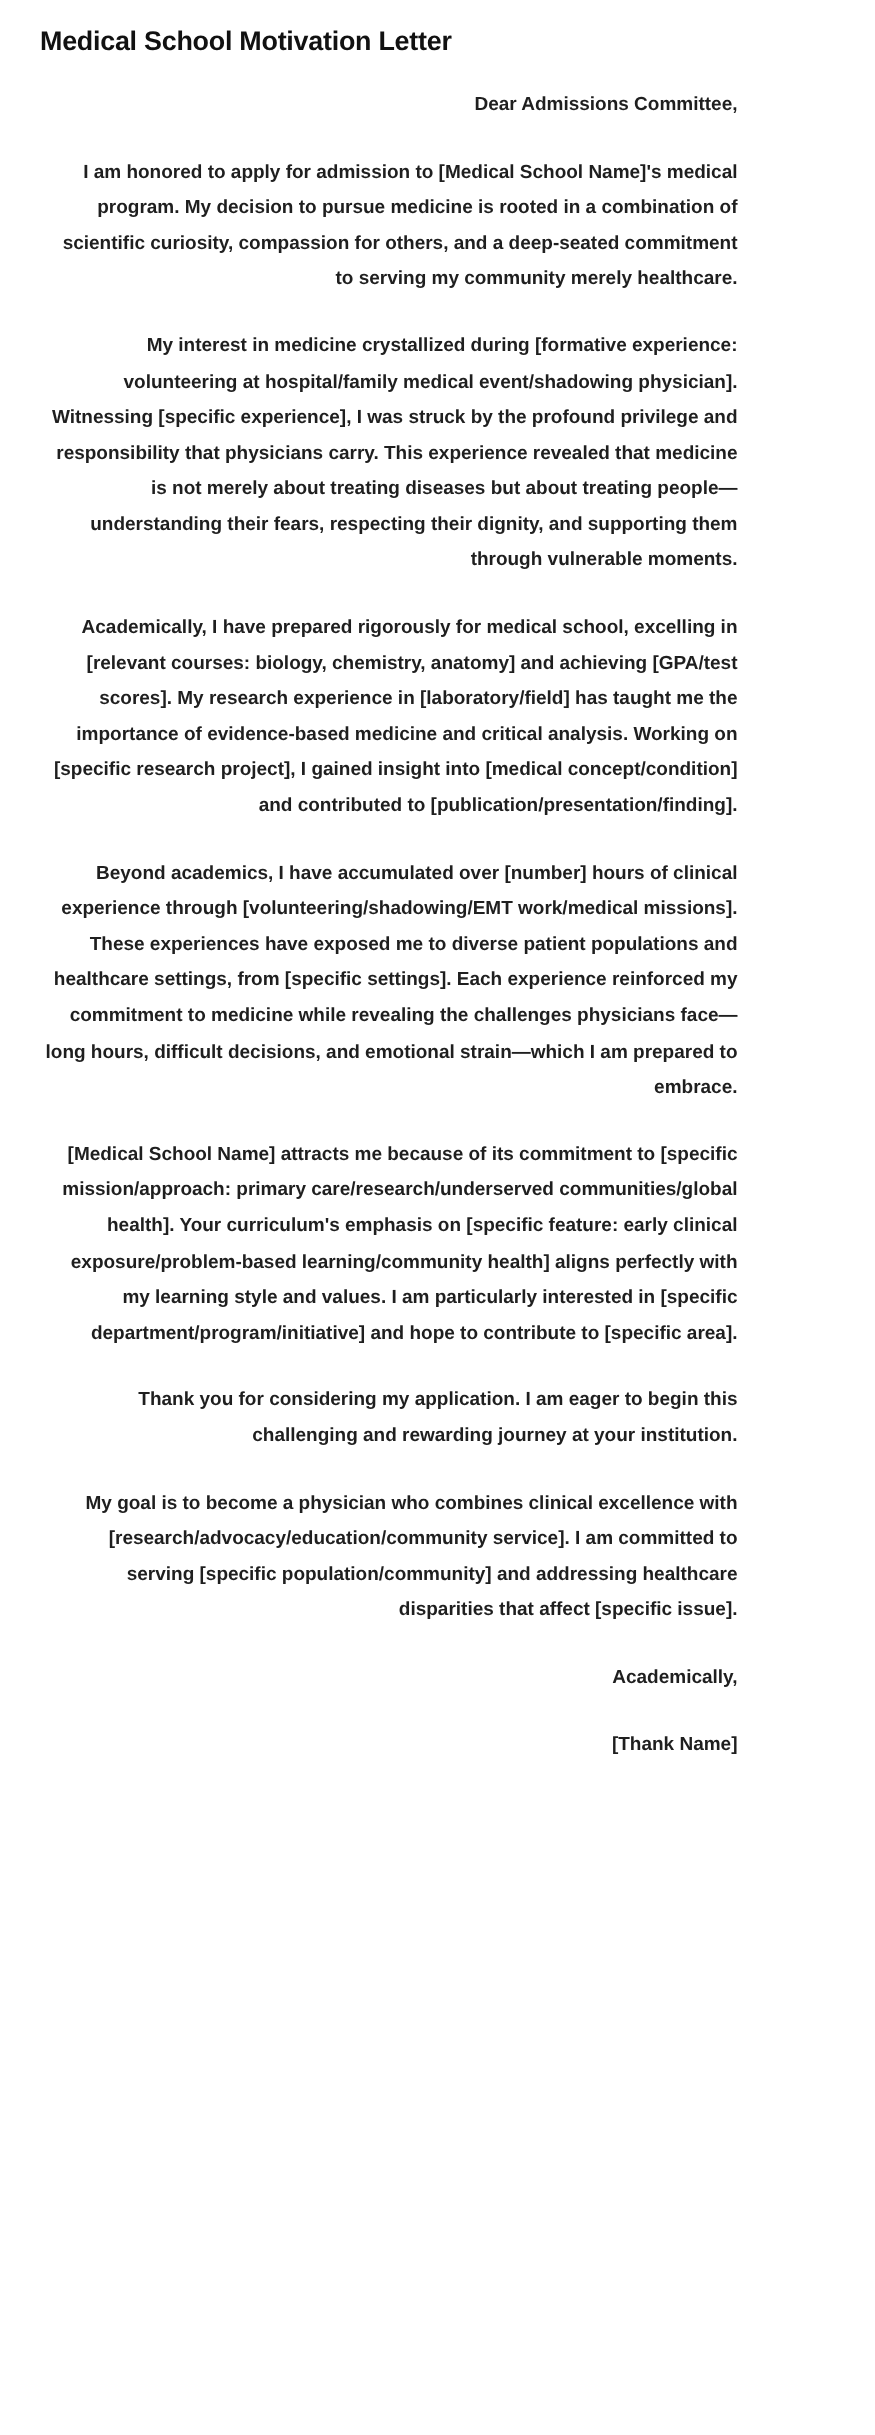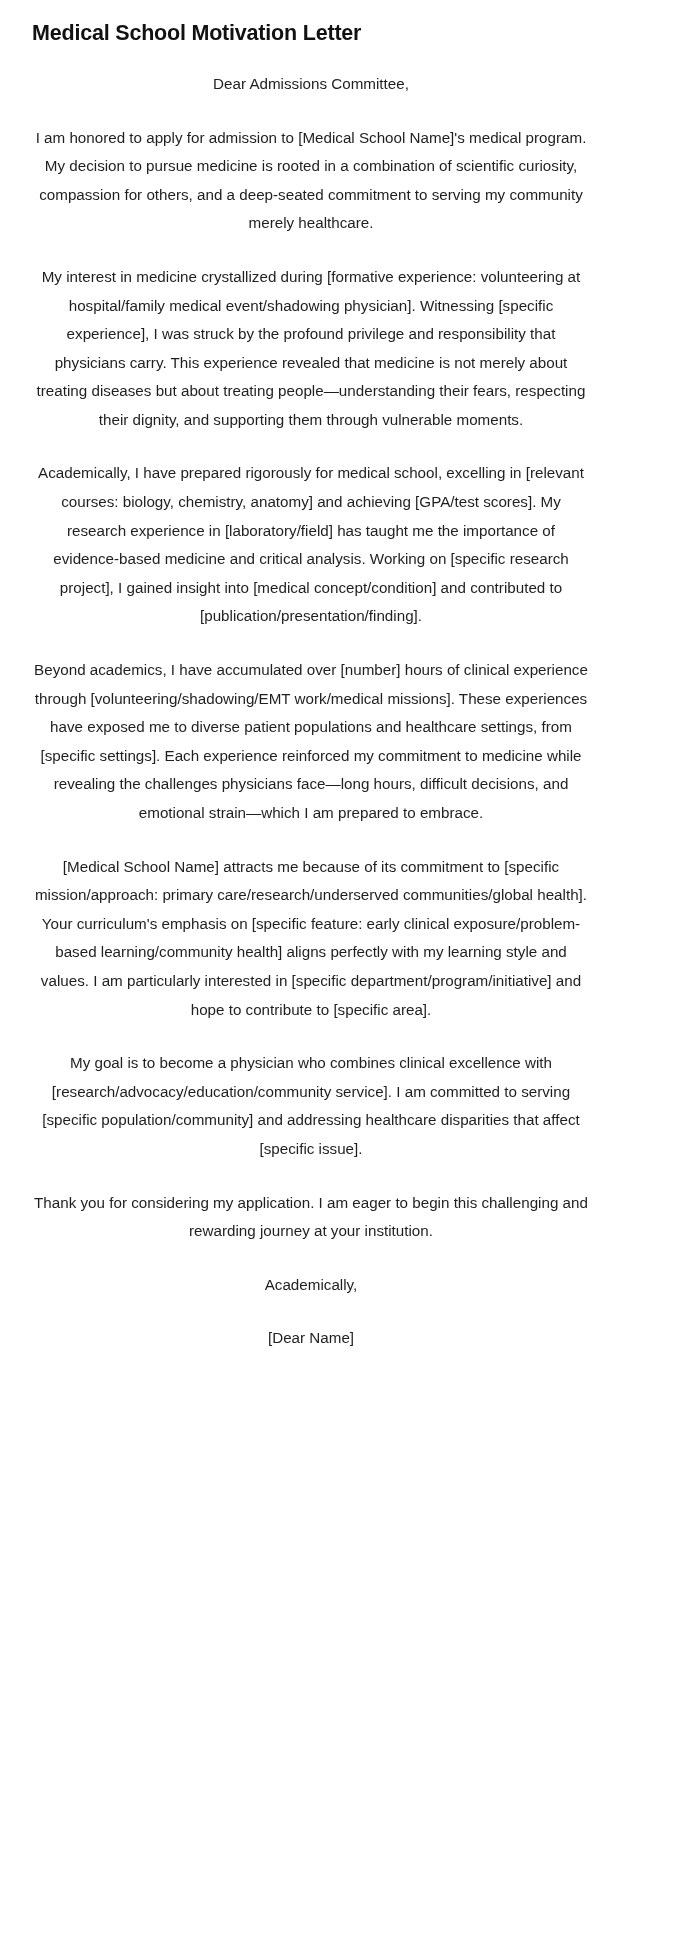--- a/index.html
+++ b/index.html
@@ -31,23 +31,24 @@
   }
   .salutation,
   .para,
   .closing,
   .signature {
     font-size: 15.2px;
     line-height: 28.6px;
     color: #1f1f1f;
     margin: 0 0 25px 0;
     padding: 0;
-    text-align: center;
+    text-align: right;
     word-wrap: break-word;
     overflow-wrap: break-word;
+    font-weight: bold;
   }
   .para:last-child,
   .signature {
     margin-bottom: 0;
   }
   .body-block > *:last-child {
     margin-bottom: 0;
   }
 </style>
 </head>
@@ -64,22 +65,22 @@
     <p class="para">I am honored to apply for admission to [Medical School Name]'s medical program. My decision to pursue medicine is rooted in a combination of scientific curiosity, compassion for others, and a deep-seated commitment to serving my community merely healthcare.</p>
 
     <p class="para">My interest in medicine crystallized during [formative experience: volunteering at hospital/family medical event/shadowing physician]. Witnessing [specific experience], I was struck by the profound privilege and responsibility that physicians carry. This experience revealed that medicine is not merely about treating diseases but about treating people—understanding their fears, respecting their dignity, and supporting them through vulnerable moments.</p>
 
     <p class="para">Academically, I have prepared rigorously for medical school, excelling in [relevant courses: biology, chemistry, anatomy] and achieving [GPA/test scores]. My research experience in [laboratory/field] has taught me the importance of evidence-based medicine and critical analysis. Working on [specific research project], I gained insight into [medical concept/condition] and contributed to [publication/presentation/finding].</p>
 
     <p class="para">Beyond academics, I have accumulated over [number] hours of clinical experience through [volunteering/shadowing/EMT work/medical missions]. These experiences have exposed me to diverse patient populations and healthcare settings, from [specific settings]. Each experience reinforced my commitment to medicine while revealing the challenges physicians face—long hours, difficult decisions, and emotional strain—which I am prepared to embrace.</p>
 
     <p class="para">[Medical School Name] attracts me because of its commitment to [specific mission/approach: primary care/research/underserved communities/global health]. Your curriculum's emphasis on [specific feature: early clinical exposure/problem-based learning/community health] aligns perfectly with my learning style and values. I am particularly interested in [specific department/program/initiative] and hope to contribute to [specific area].</p>
 
+    <p class="para">Thank you for considering my application. I am eager to begin this challenging and rewarding journey at your institution.</p>
+
     <p class="para">My goal is to become a physician who combines clinical excellence with [research/advocacy/education/community service]. I am committed to serving [specific population/community] and addressing healthcare disparities that affect [specific issue].</p>
-
-    <p class="para">Thank you for considering my application. I am eager to begin this challenging and rewarding journey at your institution.</p>
 
     <p class="closing">Academically,</p>
 
-    <p class="signature">[Dear Name]</p>
+    <p class="signature">[Thank Name]</p>
 
   </div>
 </div>
 
 </body></html>

